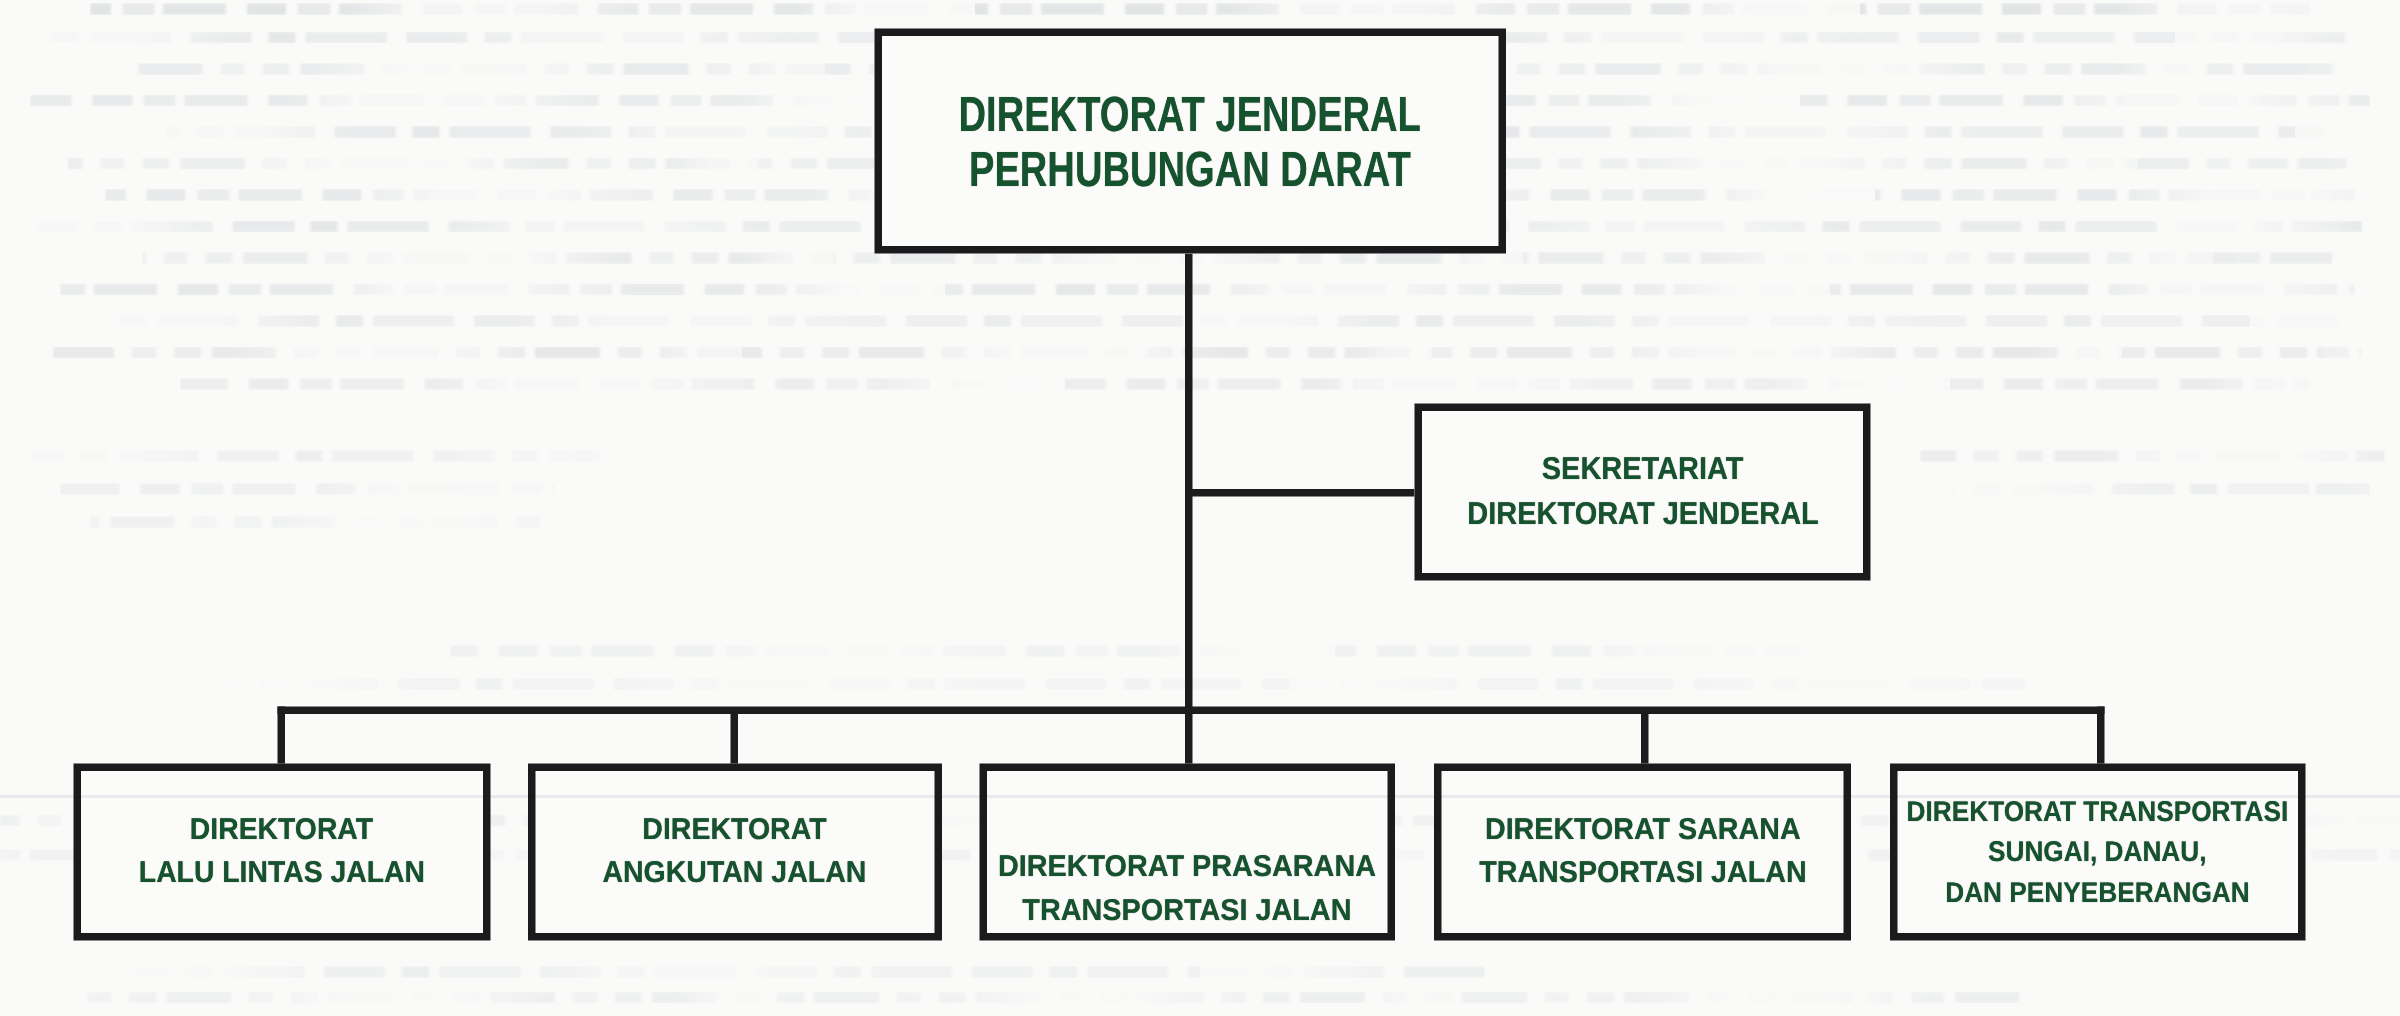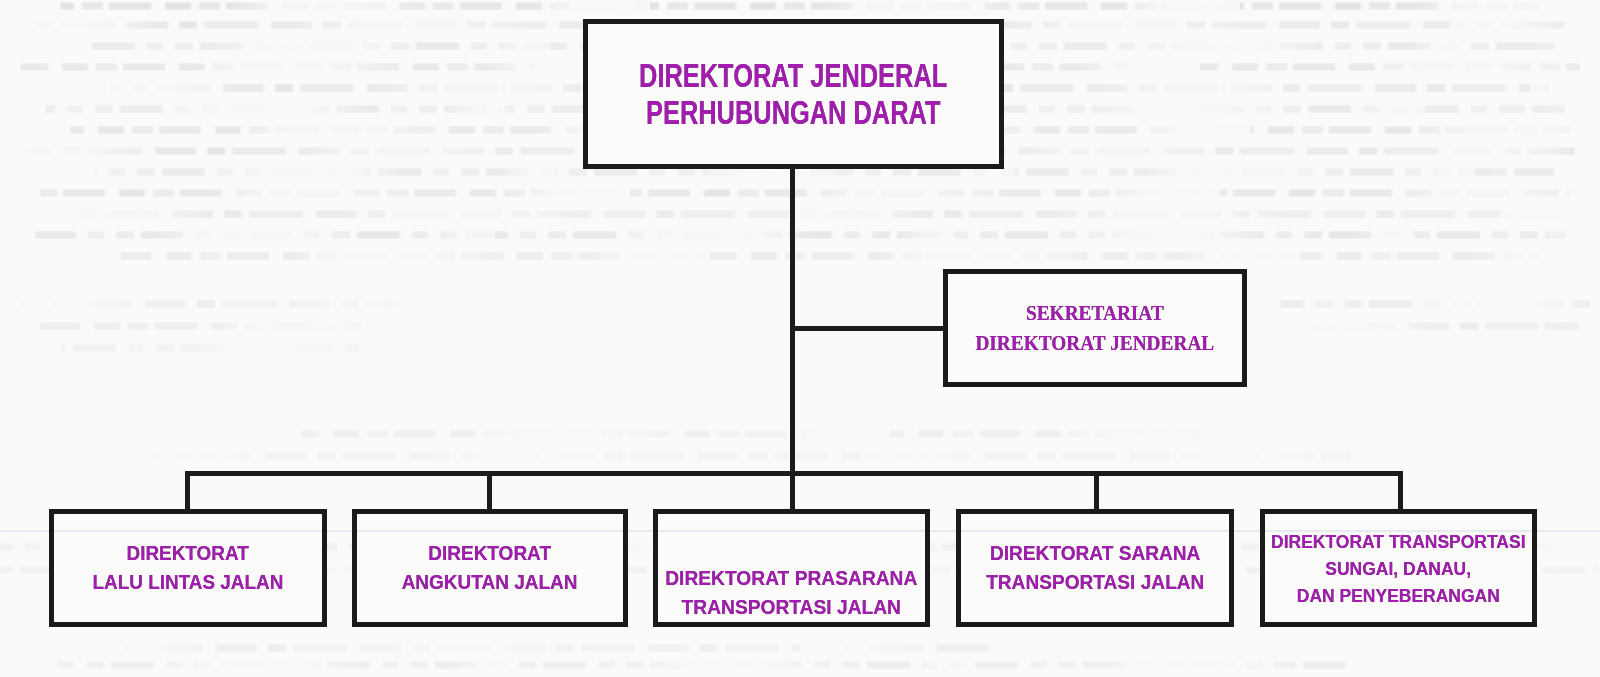--- a/index.html
+++ b/index.html
@@ -62,35 +62,35 @@
   .node {
     position: absolute;
     box-sizing: border-box;
     border: 5px solid #1b1b1d;
     background: #fbfbfa;
     display: flex;
     flex-direction: column;
     align-items: center;
     justify-content: center;
     text-align: center;
-    color: #a21caf;
+    color: #14532d;
     font-weight: bold;
     z-index: 3;
     text-shadow: 0 0 0.6px rgba(29,29,31,0.75);
   }
   .node .tline {
     display: block;
     white-space: nowrap;
     transform: scaleX(var(--sx, 1));
     transform-origin: 50% 50%;
   }
   #node-root        { left: 583px; top: 19px;  width: 421px; height: 150px;
                       font-size: 33px; line-height: 37px; --sx: 0.77; }
   #node-secretariat { left: 943px; top: 269px; width: 304px; height: 118px;
-                      font-size: 21px; line-height: 30px; font-family: Liberation Serif, serif; --sx: 0.92; }
+                      font-size: 21px; line-height: 30px; --sx: 0.92; }
   #node-d1 { left: 49px;   top: 509px; width: 278px; height: 118px;
              font-size: 20px; line-height: 29px; --sx: 0.945; }
   #node-d2 { left: 352px;  top: 509px; width: 276px; height: 118px;
              font-size: 20px; line-height: 29px; --sx: 0.95; }
   #node-d3 { left: 653px;  top: 509px; width: 277px; height: 118px;
              font-size: 20px; line-height: 29px; justify-content: flex-end; --sx: 0.96; }
   #node-d4 { left: 956px;  top: 509px; width: 278px; height: 118px;
              font-size: 20px; line-height: 29px; --sx: 0.955; }
   #node-d5 { left: 1260px; top: 509px; width: 277px; height: 118px;
              font-size: 19px; line-height: 27px; --sx: 0.92; }

